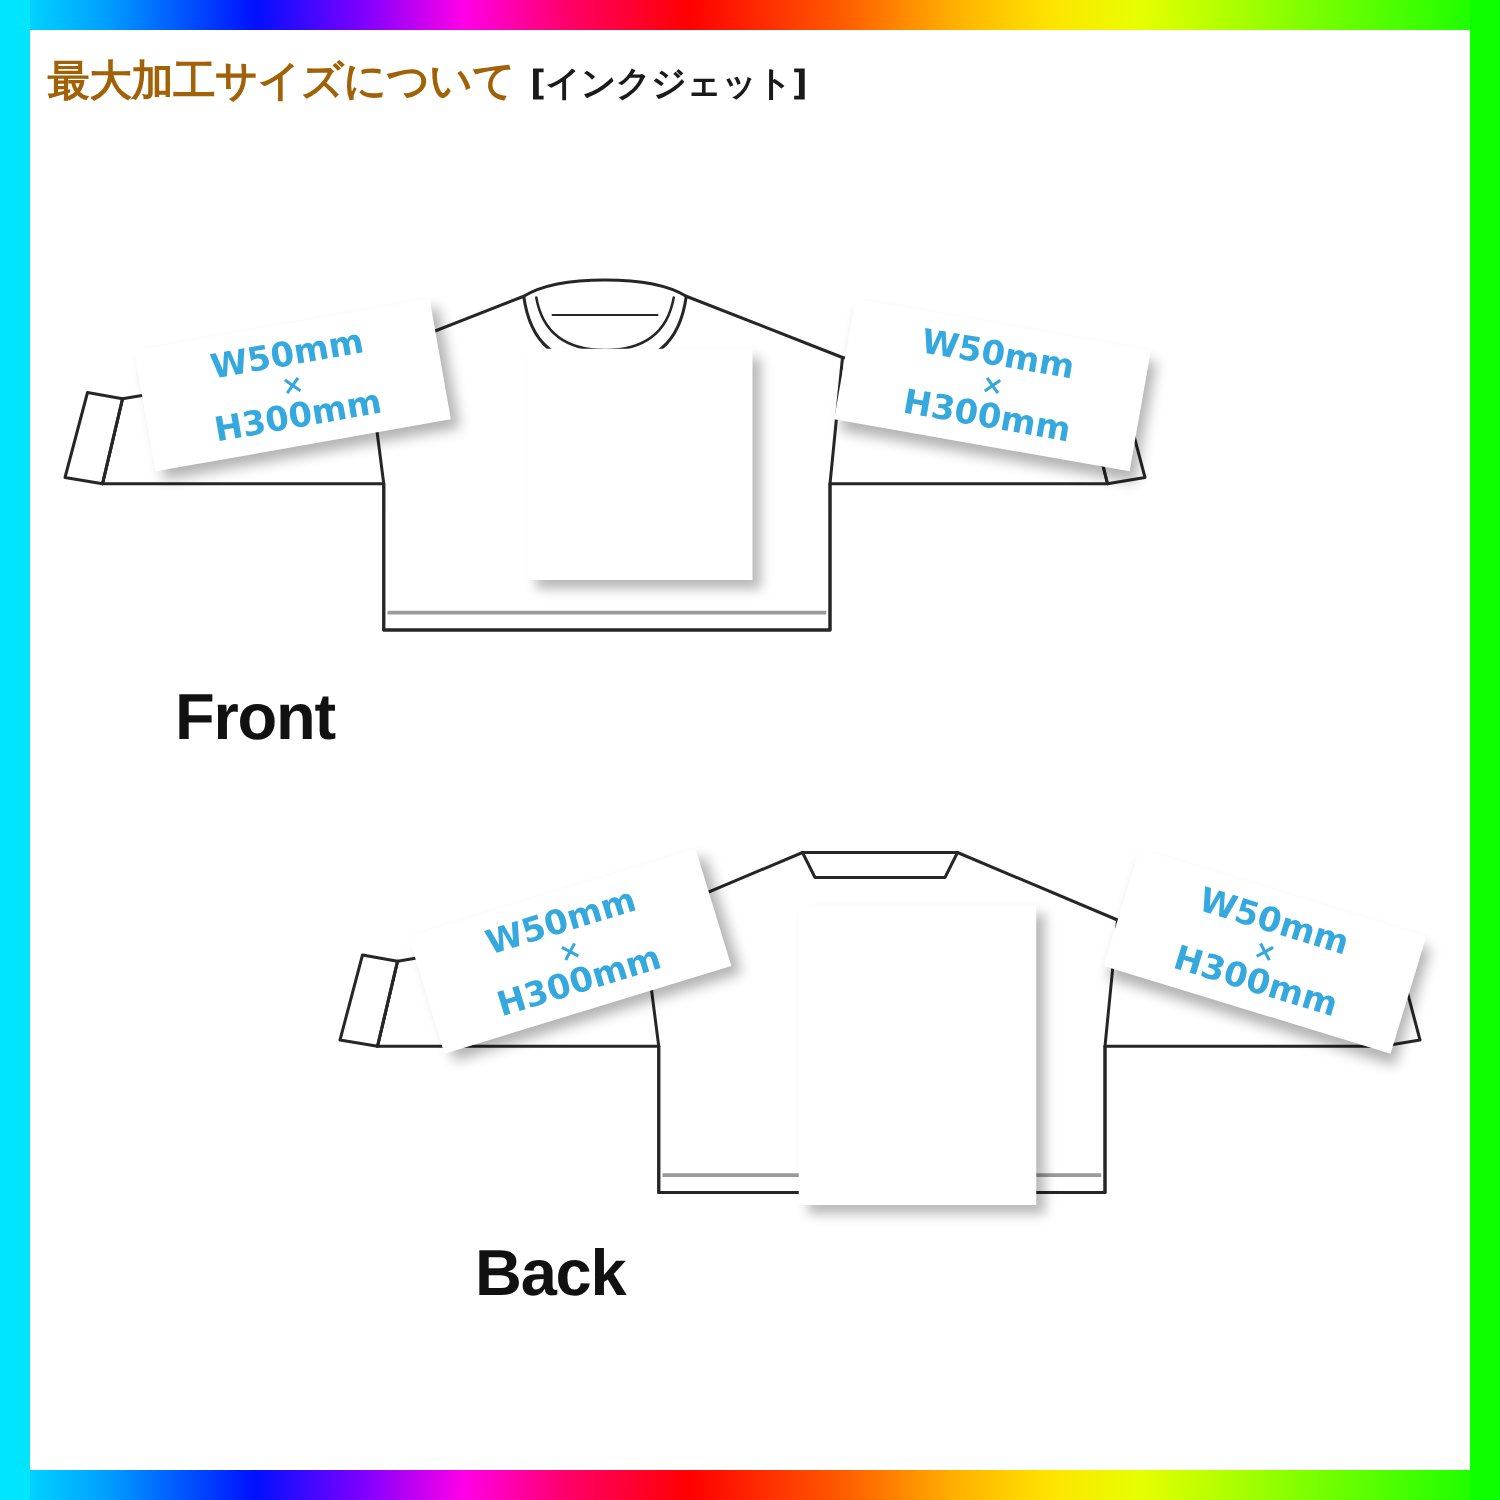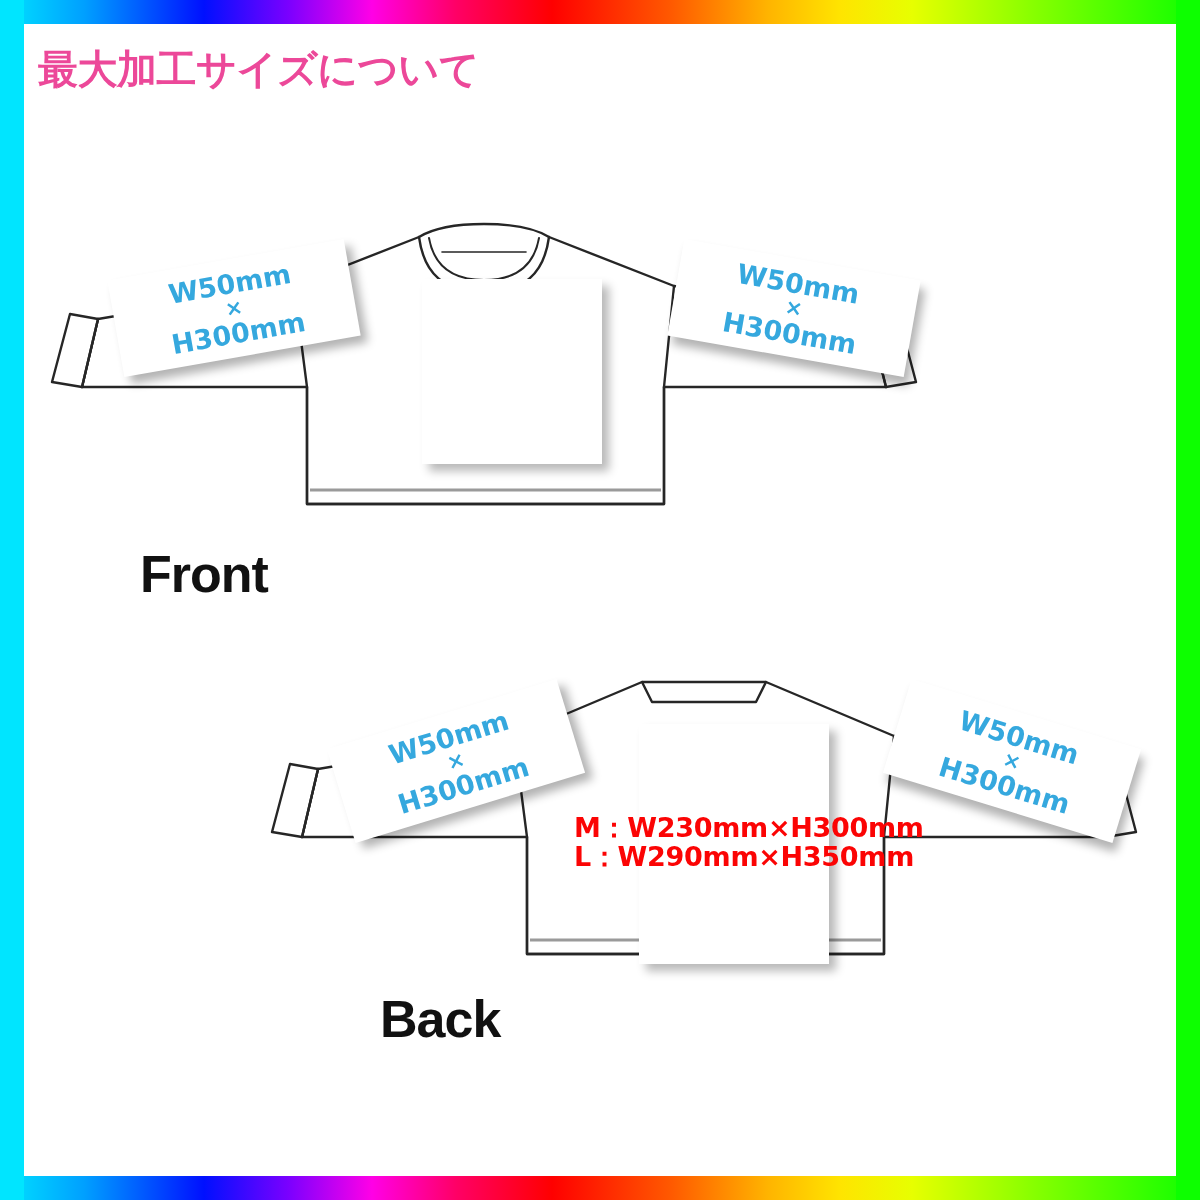--- a/index.html
+++ b/index.html
@@ -86,23 +86,23 @@
   #title-row {
     position: absolute;
     left: 14px;
     top: 18px;
     display: flex;
     align-items: baseline;
     white-space: nowrap;
   }
   #title-main {
     font-family: "DejaVu Sans", "Liberation Sans", sans-serif;
-    font-size: 40px;
-    font-weight: bold;
-    color: #ec4899;
+    font-size: 34px;
+    font-weight: bold;
+    color: #a16207;
     letter-spacing: -0.5px;
   }
   #title-sub {
     font-family: "DejaVu Sans", "Liberation Sans", sans-serif;
     font-size: 28px;
     font-weight: bold;
     color: #1a1a1a;
     margin-left: 12px;
     letter-spacing: -0.5px;
   }
@@ -184,20 +184,21 @@
 
   <div class="rainbow-edge rainbow-top"></div>
   <div class="rainbow-edge rainbow-bottom"></div>
   <div class="rainbow-edge rainbow-left"></div>
   <div class="rainbow-edge rainbow-right"></div>
 
   <div id="canvas">
 
     <div id="title-row">
       <span id="title-main">最大加工サイズについて</span>
+      <span id="title-sub">[インクジェット]</span>
     </div>
 
     <div class="view" id="view-front">
 
       <svg class="garment-svg" width="980" height="420" viewBox="0 0 980 420">
         <g fill="#ffffff" stroke="#262626" stroke-width="2.4" stroke-linejoin="round" stroke-linecap="round">
 
           <path d="M 395,63
                    C 408,55 430,50 460,50
                    C 490,50 512,55 525,63
@@ -291,24 +292,20 @@
           <path d="M 650,112 L 640,213" fill="none"></path>
 
           <path d="M 398,58 L 408,78 L 512,78 L 522,58" fill="none"></path>
         </g>
 
         <path d="M 286,316 L 637,316" fill="none" stroke="#9a9a9a" stroke-width="3"></path>
       </svg>
 
       <div class="print-area" style="left:395px; top:100px; width:190px; height:240px;"></div>
 
-      <div class="body-sizes" style="left:330px; top:190px; width:320px;">
-        <div class="body-size-line">M：W230mm×H300mm</div>
-        <div class="body-size-line">L：W290mm×H350mm</div>
-      </div>
 
       <div class="sleeve-plate" style="left:92px; top:88px; width:240px; height:98px; transform:rotate(-17deg);">
         <span class="sleeve-line">W50mm</span>
         <span class="sleeve-x">×</span>
         <span class="sleeve-line">H300mm</span>
       </div>
 
       <div class="sleeve-plate" style="left:648px; top:88px; width:240px; height:98px; transform:rotate(17deg);">
         <span class="sleeve-line">W50mm</span>
         <span class="sleeve-x">×</span>

